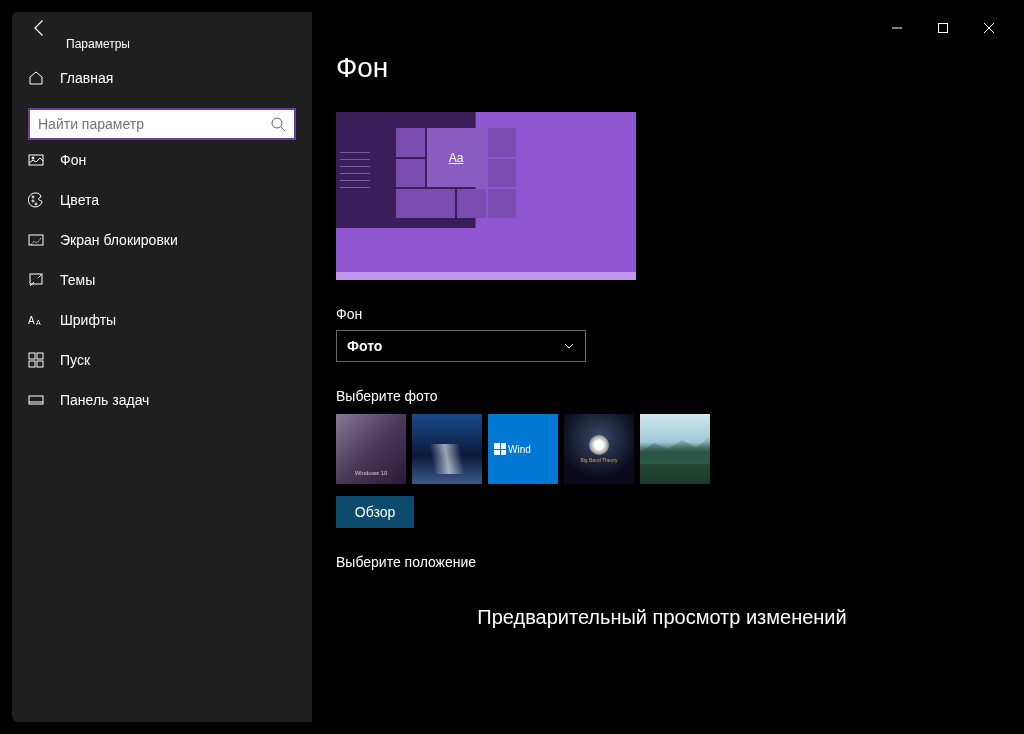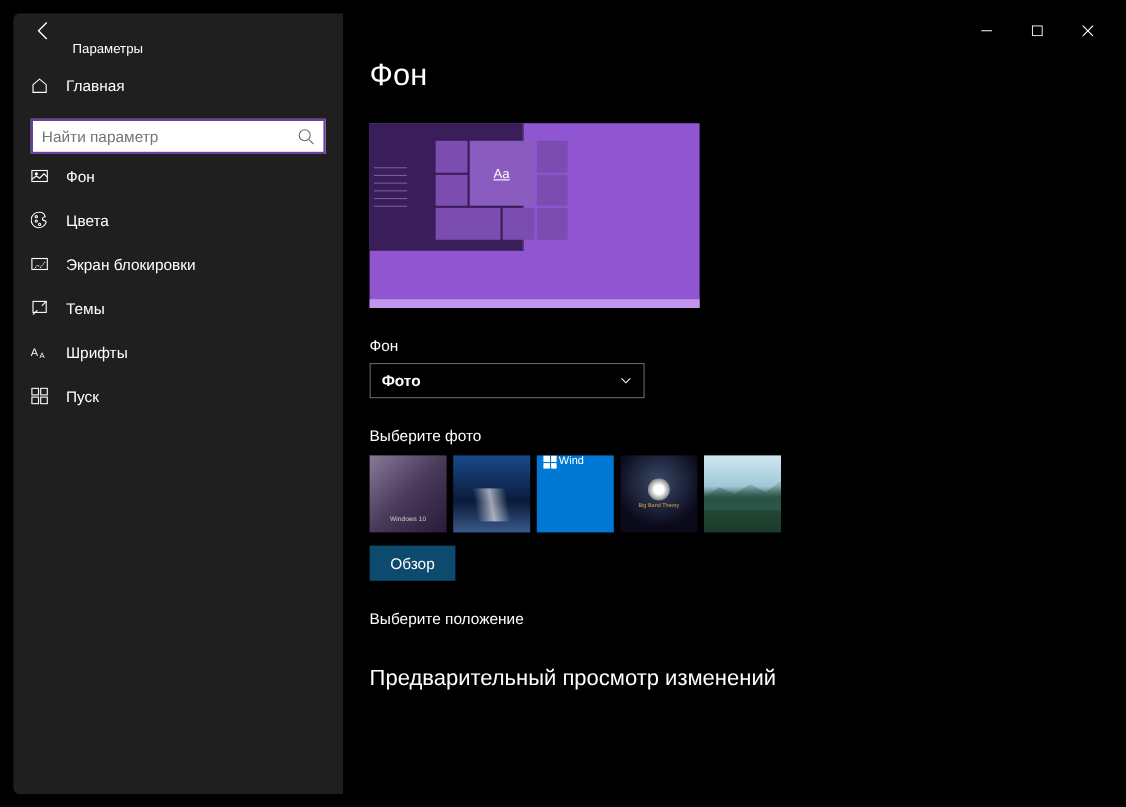--- a/index.html
+++ b/index.html
@@ -42,31 +42,31 @@
   .field-group { margin-top: 26px; }
   .field-label { font-size: 14px; margin-bottom: 8px; }
   .select-box { width: 250px; height: 32px; border: 1px solid #666; background: #000; display: flex; align-items: center; justify-content: space-between; padding: 0 10px; cursor: pointer; font-size: 14px; font-weight: bold; }
   .chevron { width: 12px; height: 12px; }
 
   .thumbs { display: flex; gap: 6px; margin-top: 10px; }
   .thumb { width: 70px; height: 70px; cursor: pointer; position:relative; overflow:hidden; }
   .thumb.t1 { background: linear-gradient(135deg,#8a7a9a 0%, #4a3a5a 50%, #2a1a3a 100%); display:flex; align-items:flex-end; justify-content:center; padding-bottom:8px; font-size:6px; color:#ccc;}
   .thumb.t2 { background: linear-gradient(180deg,#1a4a8a 0%, #0a1a3a 60%, #3a5a8a 100%); }
   .thumb.t2::after{content:"";position:absolute;left:0;bottom:10px;width:100%;height:30px;background:linear-gradient(80deg,transparent 30%,rgba(255,255,255,0.6) 50%,transparent 70%);}
-  .thumb.t3 { background: #0078d4; display:flex; align-items:flex-start; justify-content:flex-start; color:#fff; font-size:10px; padding-left:6px; gap:2px; font-weight:300; overflow:hidden;}
+  .thumb.t3 { background: #0078d4; display:flex; align-items:center; justify-content:flex-start; color:#fff; font-size:10px; padding-left:6px; gap:2px; font-weight:300; overflow:hidden;}
   .thumb.t3 .winicon{display:grid;grid-template-columns:1fr 1fr;grid-template-rows:1fr 1fr;gap:1px;width:12px;height:12px;}
   .thumb.t3 .winicon div{background:#fff;}
   .thumb.t4 { background: radial-gradient(circle at 50% 35%, #3a4a6a 0%, #0a0a1a 70%); display:flex;flex-direction:column; align-items:center; justify-content:center; font-size:5px; color:#d4a04a; text-align:center;}
   .thumb.t4::before{content:"";width:20px;height:20px;background:radial-gradient(circle,#fff 30%,#888 70%);border-radius:50%;margin-bottom:2px;}
   .thumb.t5 { background: linear-gradient(180deg,#d0e8f0 0%, #a0c8d8 40%, #2a4a3a 55%, #1a3a2a 100%); }
   .thumb.t5::before{content:"";position:absolute;left:0;bottom:20px;width:100%;height:30px;background:linear-gradient(180deg,transparent,#2a5a4a);clip-path:polygon(0 100%,0 60%,20% 30%,40% 50%,60% 20%,80% 45%,100% 10%,100% 100%);}
 
   .browse-btn { margin-top: 12px; width: 78px; height: 32px; background: #0c4a6e; border: none; color: #fff; font-size: 14px; cursor: pointer; display:flex;align-items:center;justify-content:center; }
 
-  .hr-title { margin-top: 36px; font-size: 20px; font-weight: 300; }
+  .hr-title { margin-top: 36px; font-size: 20px; font-weight: 300; text-align: center; }
 </style>
 </head>
 <body>
 
 <div class="window">
 
   <div class="titlebar">
     <div class="titlebar-left">
       <div class="back-btn">
         <svg viewBox="0 0 16 16" stroke="currentColor" fill="none" stroke-width="1">
@@ -149,20 +149,27 @@
       <span>Шрифты</span>
     </div>
     <div class="nav-item">
       <svg viewBox="0 0 16 16">
           <rect x="1" y="1" width="6" height="6"></rect>
           <rect x="9" y="1" width="6" height="6"></rect>
           <rect x="1" y="9" width="6" height="6"></rect>
           <rect x="9" y="9" width="6" height="6"></rect>
         </svg>
       <span>Пуск</span>
+    </div>
+    <div class="nav-item">
+      <svg viewBox="0 0 16 16">
+          <rect x="1" y="4" width="14" height="8"></rect>
+          <line x1="1" y1="10" x2="15" y2="10"></line>
+        </svg>
+      <span>Панель задач</span>
     </div>
   </div>
 
   <div class="main">
     <h1 class="page-title">Фон</h1>
 
     <div class="preview-box">
       <div class="preview-desktop">
         <div class="preview-line"></div>
           <div class="preview-line"></div>

